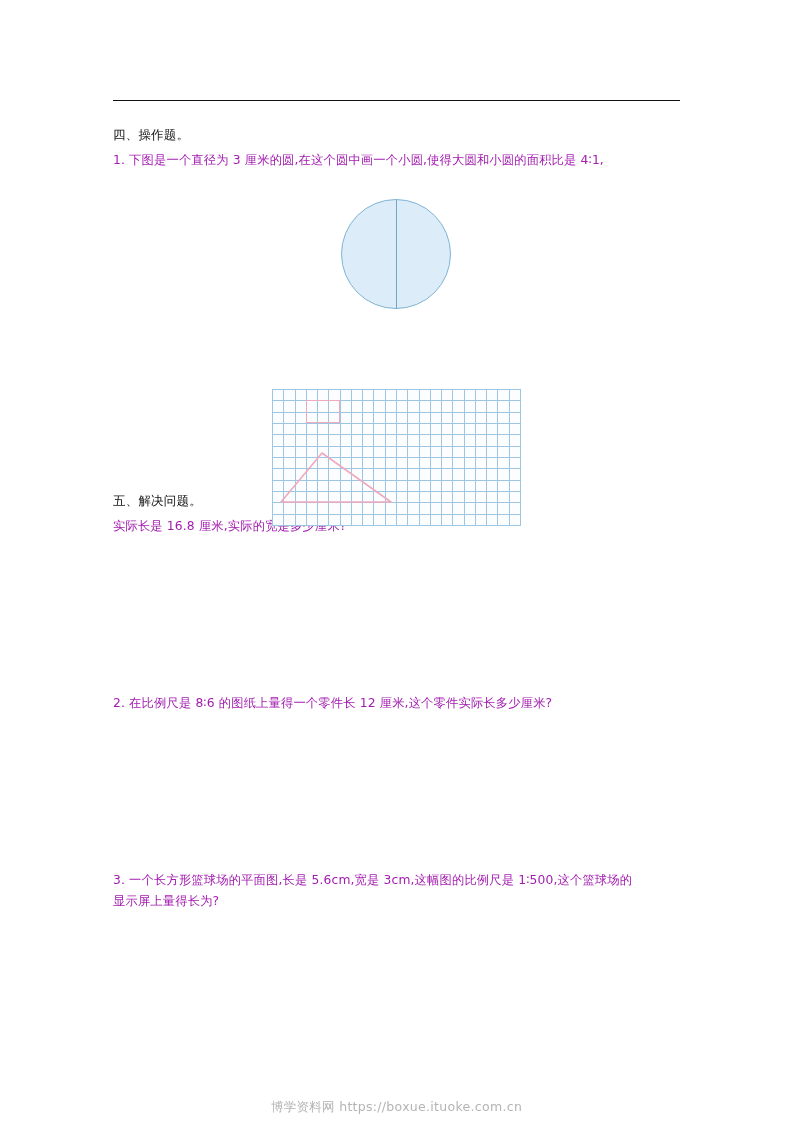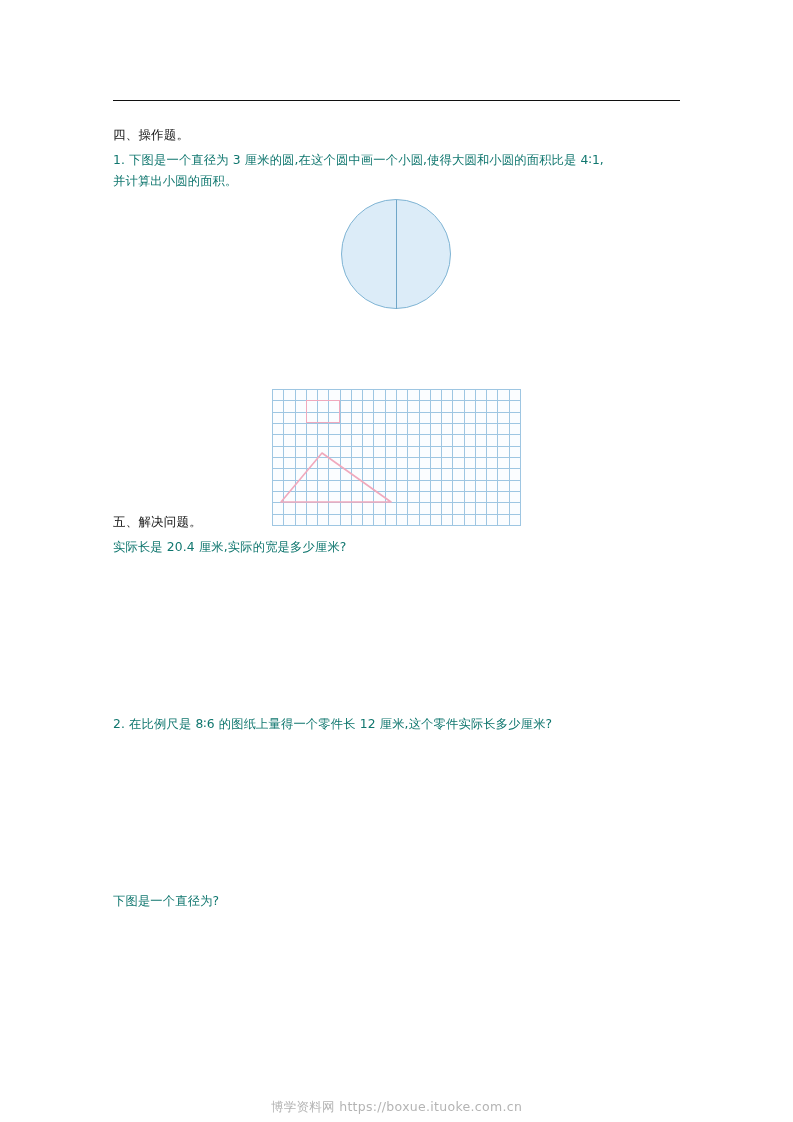--- a/index.html
+++ b/index.html
@@ -48,21 +48,21 @@
     margin: 0 0 5px 0;
     font-weight: 400;
     color: #121212;
   }
 
   .q {
     font-size: 12.3px;
     line-height: 21px;
     letter-spacing: 0.15px;
     margin: 0;
-    color: #0f766e;
+    color: #a21caf;
   }
 
   
   .circle-fig {
     position: absolute;
     left: 341px;
     top: 170px;
     width: 112px;
     height: 112px;
   }
@@ -142,38 +142,38 @@
 
 <div class="page">
 
   <div class="top-rule"></div>
 
   <div class="content">
 
     <p class="section-head">四、操作题。</p>
 
     <p class="q">1. 下图是一个直径为 3 厘米的圆,在这个圆中画一个小圆,使得大圆和小圆的面积比是 4∶1,</p>
-    <p class="q">并计算出小圆的面积。</p>
 
     <div style="height:168px;"></div>
 
 
     <div style="height:152px;"></div>
 
     <p class="section-head">五、解决问题。</p>
 
-    <p class="q">实际长是 20.4 厘米,实际的宽是多少厘米?</p>
+    <p class="q">实际长是 16.8 厘米,实际的宽是多少厘米?</p>
 
     <div class="gap-a"></div>
 
     <p class="q">2. 在比例尺是 8∶6 的图纸上量得一个零件长 12 厘米,这个零件实际长多少厘米?</p>
 
     <div class="gap-a"></div>
 
-    <p class="q">下图是一个直径为?</p>
+    <p class="q">3. 一个长方形篮球场的平面图,长是 5.6cm,宽是 3cm,这幅图的比例尺是 1∶500,这个篮球场的</p>
+    <p class="q">显示屏上量得长为?</p>
 
     <div class="gap-b"></div>
 
   </div>
 
   <div class="circle-fig">
     <div class="disc"></div>
     <div class="diameter"></div>
   </div>
 

